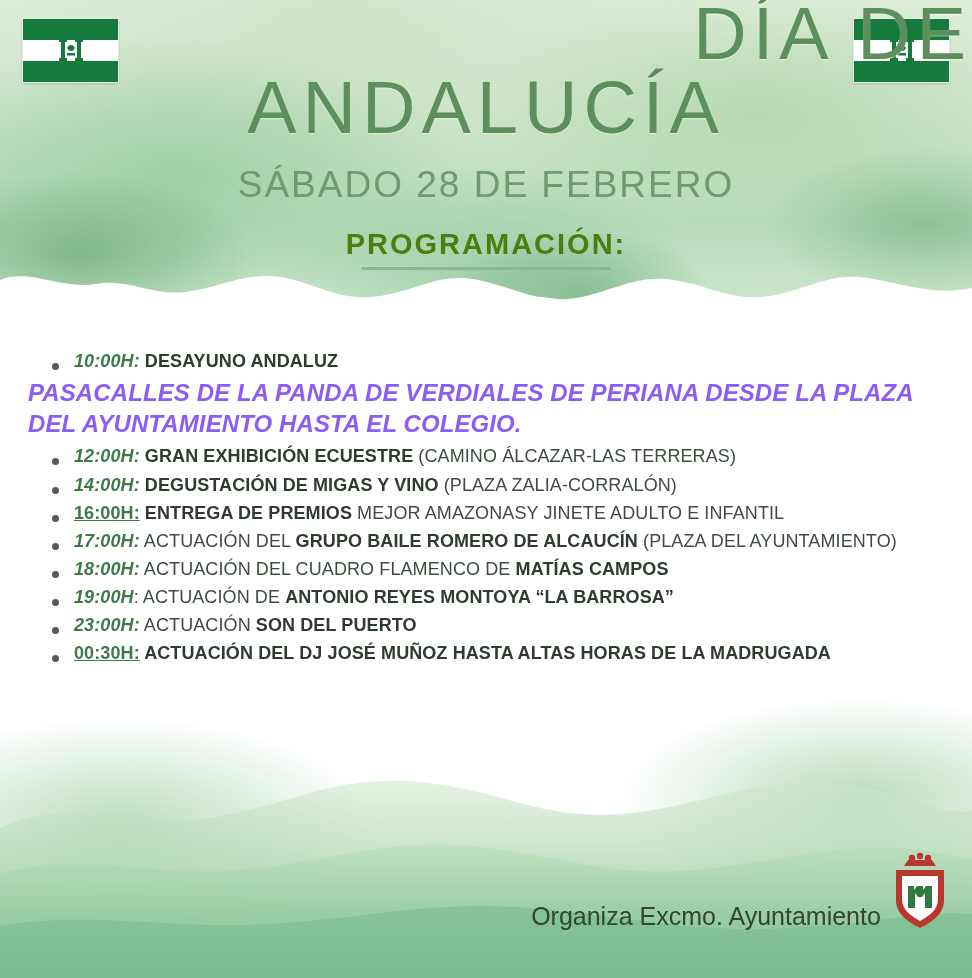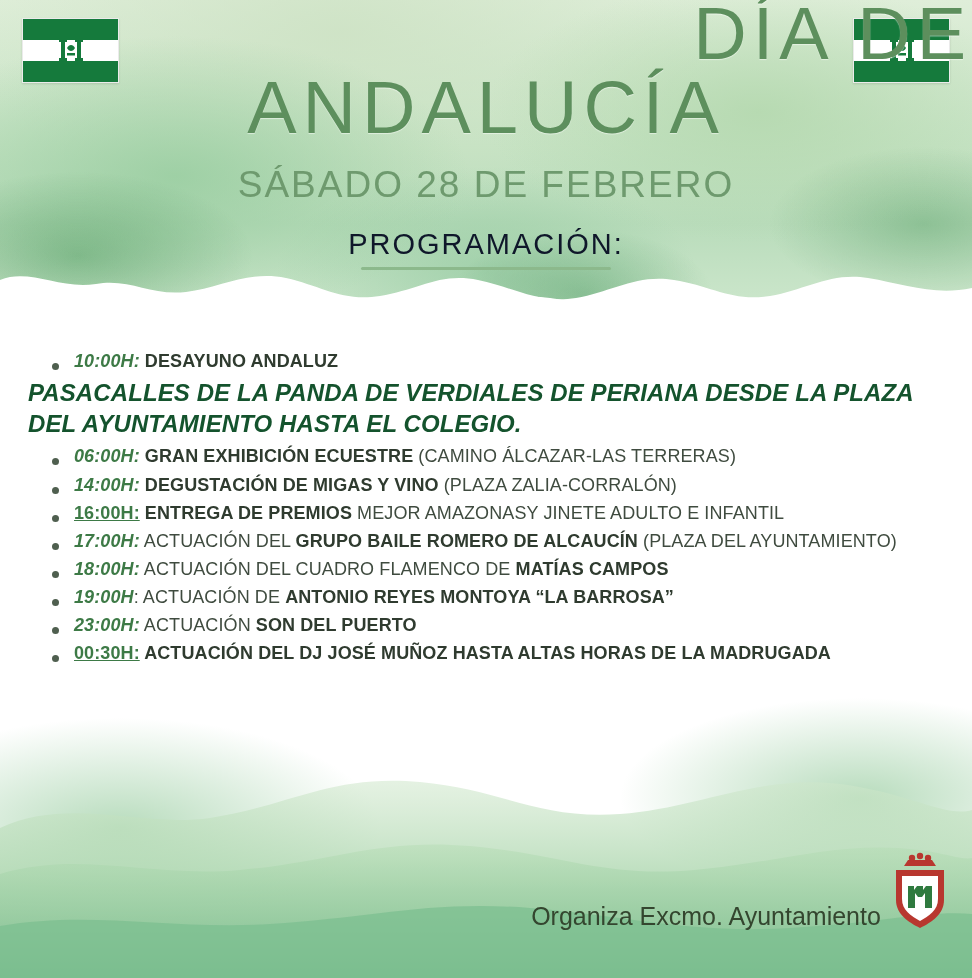--- a/index.html
+++ b/index.html
@@ -123,23 +123,23 @@
   .subtitle {
     margin-top: 22px;
     font-size: 37px;
     color: #6e9a6e;
     letter-spacing: 2px;
     font-weight: 400;
   }
   .prog {
     margin-top: 22px;
     font-size: 29px;
-    color: #0f172a;
+    color: #4d7c0f;
     letter-spacing: 2px;
-    font-weight: 400;
+    font-weight: 700;
     display: inline-block;
     position: relative;
   }
   .prog-underline {
     display: block;
     margin: 6px auto 0;
     width: 250px;
     height: 3px;
     background: #8cb98c;
     border-radius: 3px;
@@ -196,21 +196,21 @@
   }
   .plain {
     font-weight: normal;
     color: #3f4b3f;
   }
   .note {
     font-style: italic;
     font-weight: bold;
     font-size: 24px;
     line-height: 1.28;
-    color: #14532d;
+    color: #8b5cf6;
     margin: 2px 0 6px 0;
     letter-spacing: 0.1px;
   }
 
   
   .footer {
     position: absolute;
     right: 56px;
     bottom: 44px;
     width: 420px;
@@ -308,21 +308,21 @@
     <div class="prog">
       <span>PROGRAMACIÓN:</span>
       <span class="prog-underline"></span>
     </div>
   </div>
 
   <div class="content">
     <ul class="schedule" id="schedule-list">
         <li><span class="time">10:00H:</span><span class="bold"> DESAYUNO ANDALUZ</span></li>
         <div class="note">PASACALLES DE LA PANDA DE VERDIALES DE PERIANA DESDE LA PLAZA DEL AYUNTAMIENTO HASTA EL COLEGIO.</div>
-        <li><span class="time">06:00H:</span><span class="bold">  GRAN EXHIBICIÓN ECUESTRE</span><span class="plain"> (CAMINO ÁLCAZAR-LAS TERRERAS)</span></li>
+        <li><span class="time">12:00H:</span><span class="bold">  GRAN EXHIBICIÓN ECUESTRE</span><span class="plain"> (CAMINO ÁLCAZAR-LAS TERRERAS)</span></li>
         <li><span class="time">14:00H:</span><span class="bold"> DEGUSTACIÓN DE MIGAS Y VINO</span><span class="plain"> (PLAZA ZALIA-CORRALÓN)</span></li>
         <li><span class="time-up">16:00H:</span><span class="bold"> ENTREGA DE PREMIOS</span><span class="plain"> MEJOR AMAZONASY JINETE ADULTO E INFANTIL</span></li>
         <li><span class="time">17:00H:</span><span class="plain"> ACTUACIÓN DEL </span><span class="bold">GRUPO BAILE ROMERO DE ALCAUCÍN</span><span class="plain"> (PLAZA DEL AYUNTAMIENTO)</span></li>
         <li><span class="time">18:00H:</span><span class="plain"> ACTUACIÓN DEL CUADRO FLAMENCO DE </span><span class="bold">MATÍAS CAMPOS</span></li>
         <li><span class="time">19:00H</span><span class="plain">: ACTUACIÓN DE </span><span class="bold">ANTONIO REYES MONTOYA “LA BARROSA”</span></li>
         <li><span class="time">23:00H:</span><span class="plain"> ACTUACIÓN </span><span class="bold">SON DEL PUERTO</span></li>
         <li><span class="time-up">00:30H:</span><span class="bold"> ACTUACIÓN DEL DJ JOSÉ MUÑOZ HASTA ALTAS HORAS DE LA MADRUGADA</span></li>
       </ul>
   </div>
 

